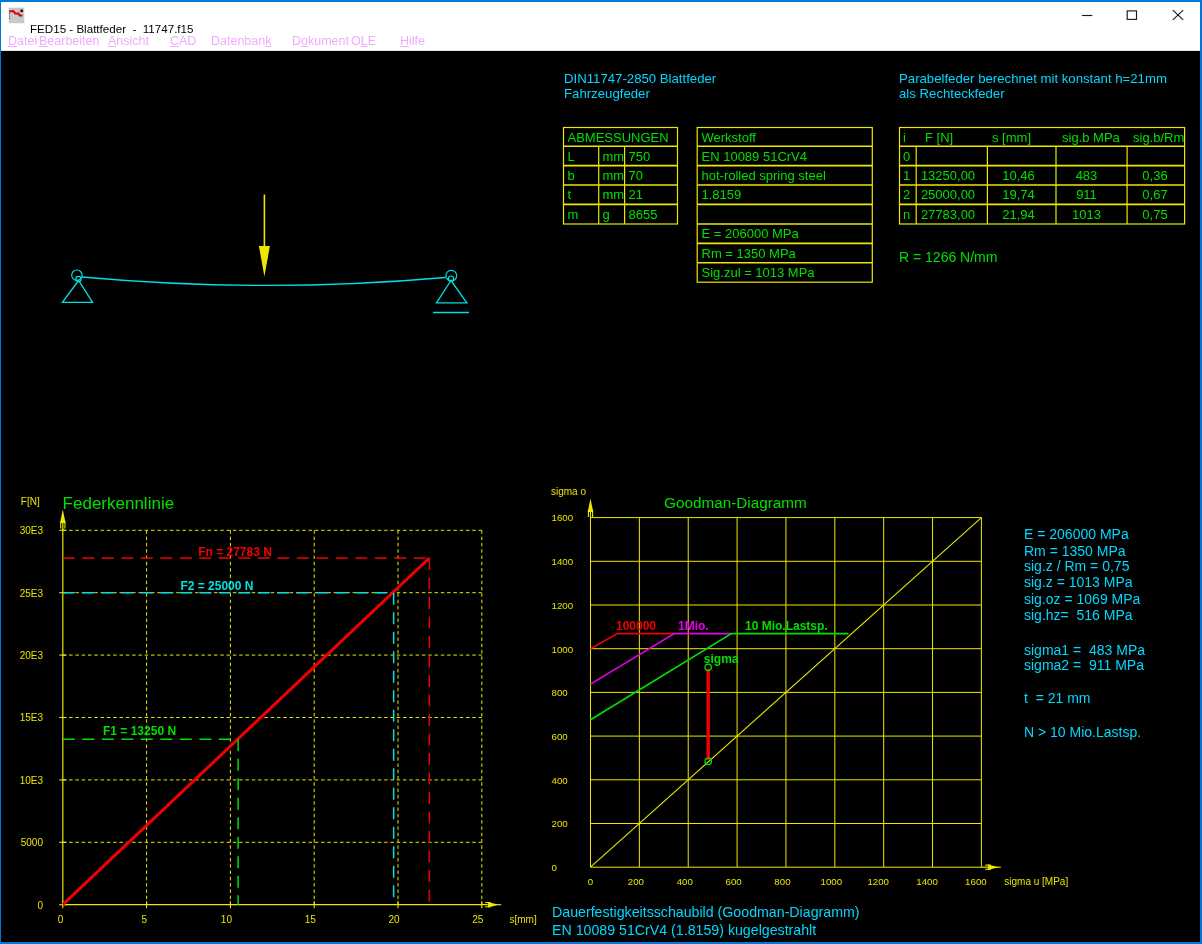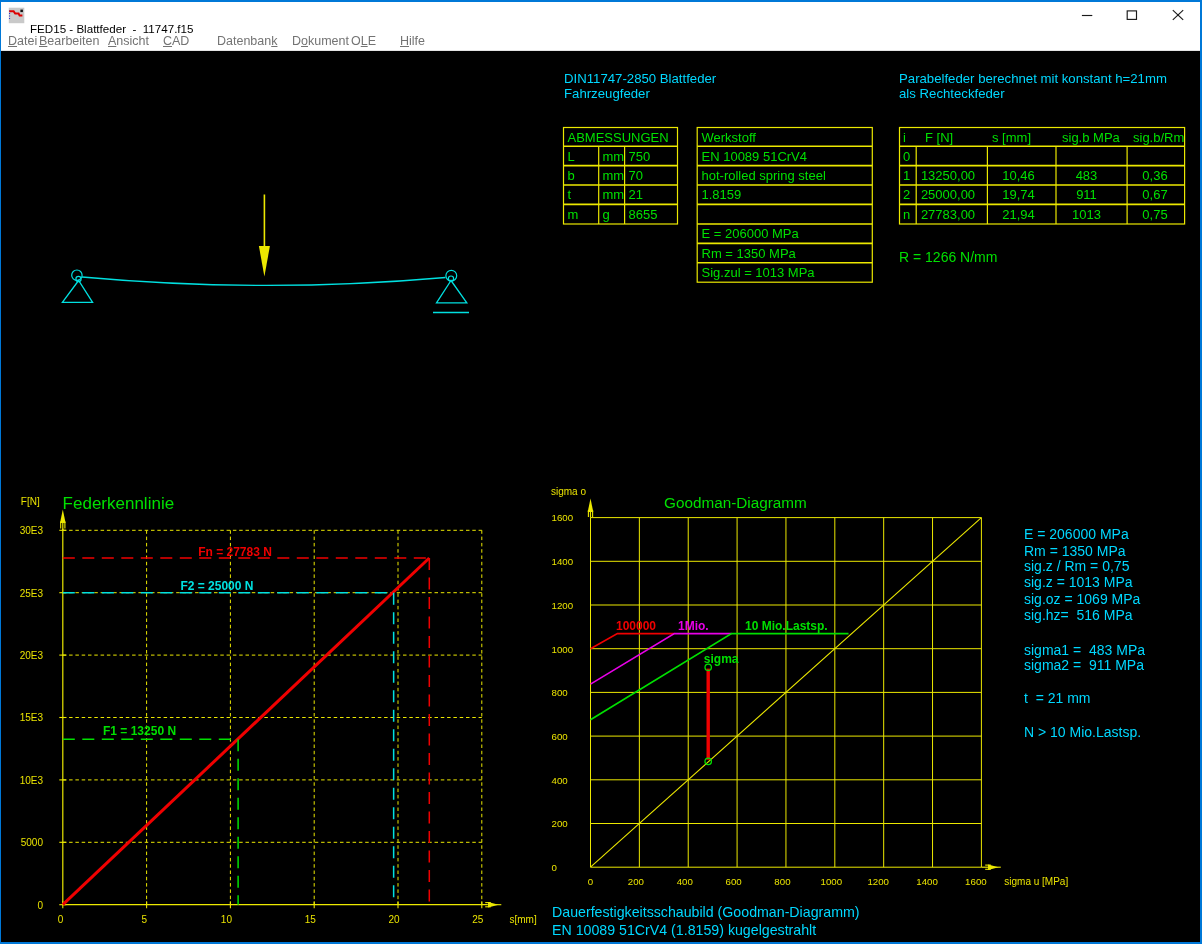--- a/index.html
+++ b/index.html
@@ -3,33 +3,33 @@
 * { margin:0; padding:0; box-sizing:border-box; }
 html,body { width:1202px; height:944px; background:#000; overflow:hidden; }
 body { position:relative; font-family:"Liberation Sans", sans-serif; }
 .titlebar { position:absolute; left:1px; top:1.5px; width:1199px; height:49px; background:#fff; }
 .menusep { position:absolute; left:1px; top:50px; width:1199px; height:1px; background:#e3e3e3; }
 .btop { position:absolute; left:0; top:0; width:1202px; height:1.5px; background:#0078d7; }
 .bleft { position:absolute; left:0; top:0; width:1px; height:944px; background:#0078d7; }
 .bright { position:absolute; right:0; top:0; width:1.8px; height:944px; background:#0078d7; }
 .bbot { position:absolute; left:0; bottom:0; width:1202px; height:2.4px; background:#0078d7; }
 .wtitle { position:absolute; left:30px; top:8.8px; font-size:11.6px; color:#000;margin-top:13px; }
-.menu span { position:absolute; top:34px; font-size:12.5px; color:#737373; }
+.menu span { position:absolute; top:34px; font-size:12.5px; color:#f0abfc; }
 svg { position:absolute; left:0; top:0; }
 </style></head>
 <body>
 <div class="titlebar"></div>
 <div class="menusep"></div>
 <div class="wtitle">FED15 - Blattfeder&nbsp; -&nbsp; 11747.f15</div>
 <div class="menu">
 <span style="left:8px"><u>D</u>atei</span>
 <span style="left:39px"><u>B</u>earbeiten</span>
 <span style="left:108px"><u>A</u>nsicht</span>
-<span style="left:163px"><u>C</u>AD</span>
-<span style="left:217px">Datenban<u>k</u></span>
+<span style="left:170px"><u>C</u>AD</span>
+<span style="left:211px">Datenban<u>k</u></span>
 <span style="left:292px">D<u>o</u>kument</span>
 <span style="left:351px">O<u>L</u>E</span>
 <span style="left:400px"><u>H</u>ilfe</span>
 </div>
 <svg width="1202" height="944" viewBox="0 0 1202 944" font-family="Liberation Sans, sans-serif">
 
 <g>
 <rect x="8.8" y="7.7" width="15.5" height="15.5" fill="#c9c9c9"></rect>
 <line x1="9.6" y1="10.5" x2="9.6" y2="20" stroke="#2222cc" stroke-width="1" stroke-dasharray="1 1.5"></line>
 <path d="M9.3 11.2 L13.6 11.2 L15.2 13.6 L18.6 13.6 L19.6 15.6 L22.4 15.6" stroke="#dd0000" stroke-width="2" fill="none"></path>

